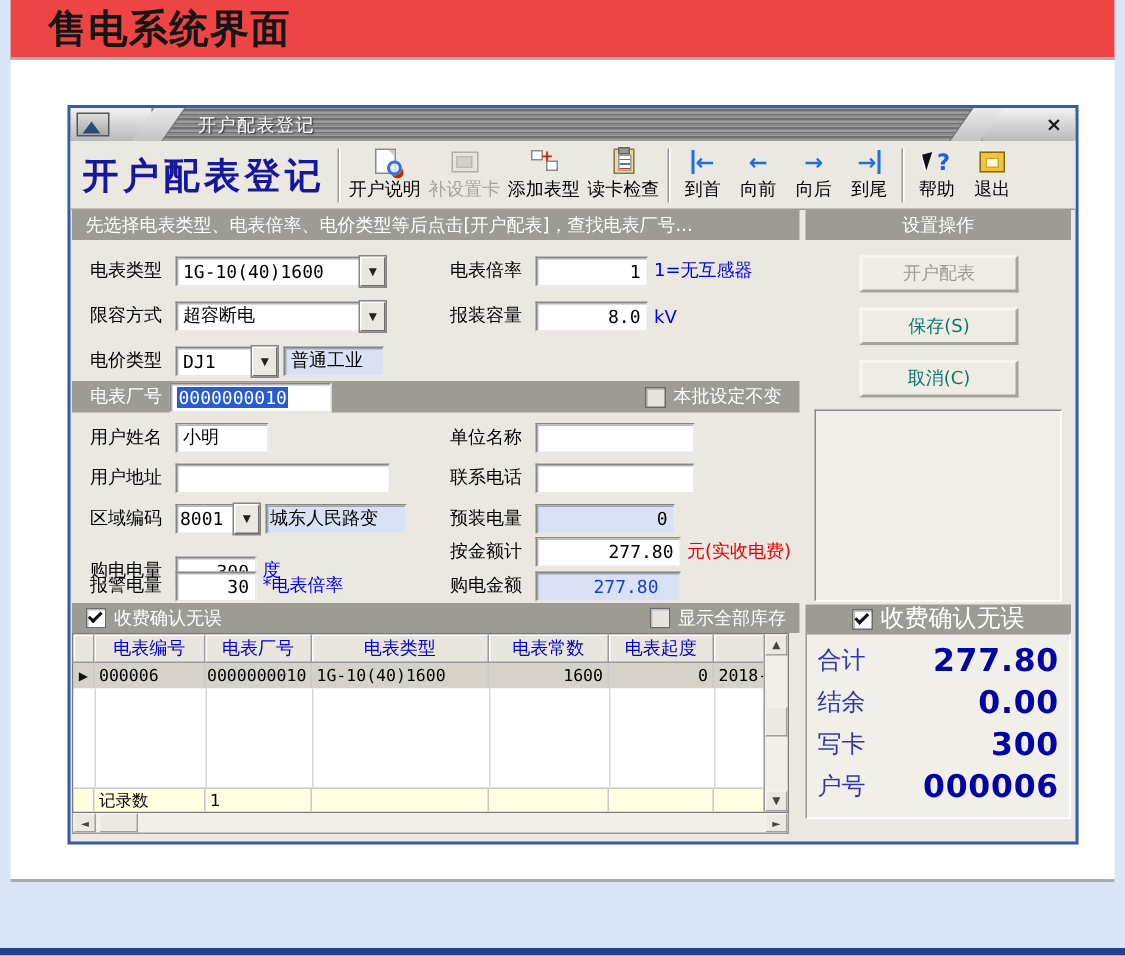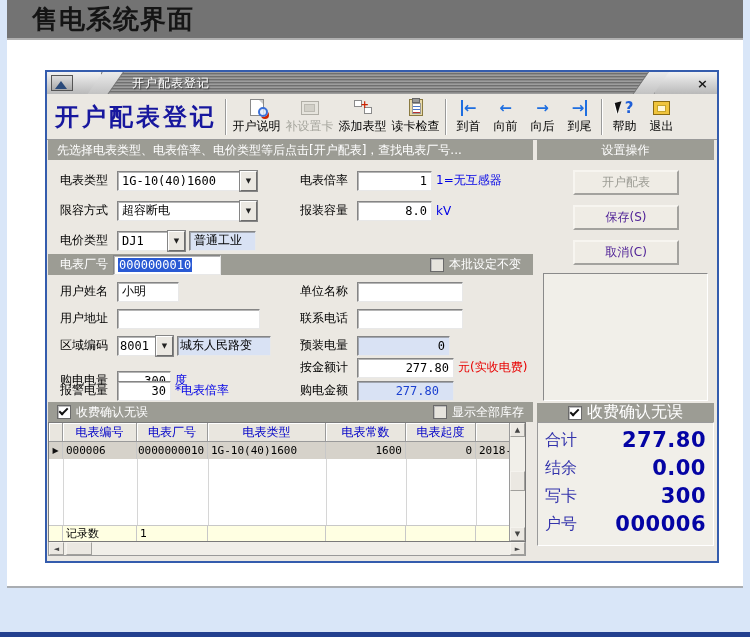--- a/index.html
+++ b/index.html
@@ -4,21 +4,21 @@
 <style>
   html,body{margin:0;padding:0;}
   body{
     width:750px;height:637px;position:relative;overflow:hidden;
     background:#d9e6f8;
     font-family:"DejaVu Sans","Liberation Sans",sans-serif;
     font-size:12px;color:#000;
     -webkit-font-smoothing:antialiased;
   }
   .card{position:absolute;left:7px;top:0;width:736px;height:586px;background:#ffffff;border-bottom:2px solid #a9adb2;}
-  .page-header{height:38px;background:#737373;border-bottom:2px solid #b0b0b0;display:flex;align-items:center;padding-left:25px;}
+  .page-header{height:38px;background:#ef4444;border-bottom:2px solid #b0b0b0;display:flex;align-items:center;padding-left:25px;}
   .page-title{font-size:26px;font-weight:bold;color:#151515;letter-spacing:1px;}
   .bottom-strip{position:absolute;left:0;bottom:0;width:750px;height:5px;background:#23408f;}
 
   
   .window{position:absolute;left:38px;top:70px;width:674px;height:493px;
     border:2px solid #345cad;background:#ebe8e2;box-sizing:border-box;}
   
   .titlebar{height:22px;position:relative;display:flex;align-items:center;overflow:hidden;
     background:repeating-linear-gradient(180deg,#9d9d9d 0 1px,#6f6f6f 1px 2px,#8b8b8b 2px 3px);}
   .tb-left{width:54px;height:100%;background:linear-gradient(#f2f2f2,#b9b9b9);display:flex;align-items:center;padding-left:4px;box-sizing:border-box;}
@@ -99,21 +99,21 @@
   .sbtn{height:14px;width:100%;background:#ebe8e2;border:1px outset #f5f3ee;box-sizing:border-box;display:flex;align-items:center;justify-content:center;font-size:7px;color:#444;flex:none;}
   .vtrack{flex:1;position:relative;}
   .vthumb{position:absolute;left:0;top:38%;width:100%;height:20px;background:#ebe8e2;border:1px outset #f5f3ee;box-sizing:border-box;}
   .hscroll{position:absolute;height:14px;background:#f1efe9;border:1px solid #9a9a9a;border-top:none;display:flex;box-sizing:border-box;}
   .hbtn{width:15px;height:100%;background:#ebe8e2;border:1px outset #f5f3ee;box-sizing:border-box;display:flex;align-items:center;justify-content:center;font-size:7px;color:#444;flex:none;}
   .htrack{flex:1;position:relative;}
   .hthumb{position:absolute;left:2px;top:0;width:26px;height:100%;background:#ebe8e2;border:1px outset #f5f3ee;box-sizing:border-box;}
 
   
   .rpanel{position:absolute;left:490px;top:88px;width:177px;height:401px;}
-  .pbtn{position:absolute;left:36px;width:106px;height:25px;background:#efece5;border:2px outset #f7f5f0;display:flex;align-items:center;justify-content:center;font-size:12px;color:#4c1d95;box-sizing:border-box;}
+  .pbtn{position:absolute;left:36px;width:106px;height:25px;background:#efece5;border:2px outset #f7f5f0;display:flex;align-items:center;justify-content:center;font-size:12px;color:#0f766e;box-sizing:border-box;}
   .pbtn.disabled{color:#9b9b93;}
   .sunken{position:absolute;background:#f1efe9;border:1px solid #8a8a8a;border-right-color:#fff;border-bottom-color:#fff;box-sizing:border-box;}
   .cbar{position:absolute;left:0;width:177px;height:19px;background:#9c9c94;color:#fff;display:flex;align-items:center;justify-content:center;gap:5px;box-sizing:border-box;font-size:16px;}
   .sumbox{position:absolute;left:0;top:262px;width:177px;height:124px;background:#f1efe9;border:1px solid #9a9a9a;border-right-color:#fff;border-bottom-color:#fff;box-sizing:border-box;padding:3px 7px;}
   .sumrow{display:flex;justify-content:space-between;align-items:center;height:28px;}
   .sumlbl{font-family:"DejaVu Serif","Liberation Serif",serif;font-size:16px;color:#3434ac;}
   .sumval{font-size:21px;font-weight:bold;color:#0404a4;font-family:"DejaVu Sans","Liberation Sans",sans-serif;letter-spacing:0.5px;}
 </style>
 </head>
 <body>

